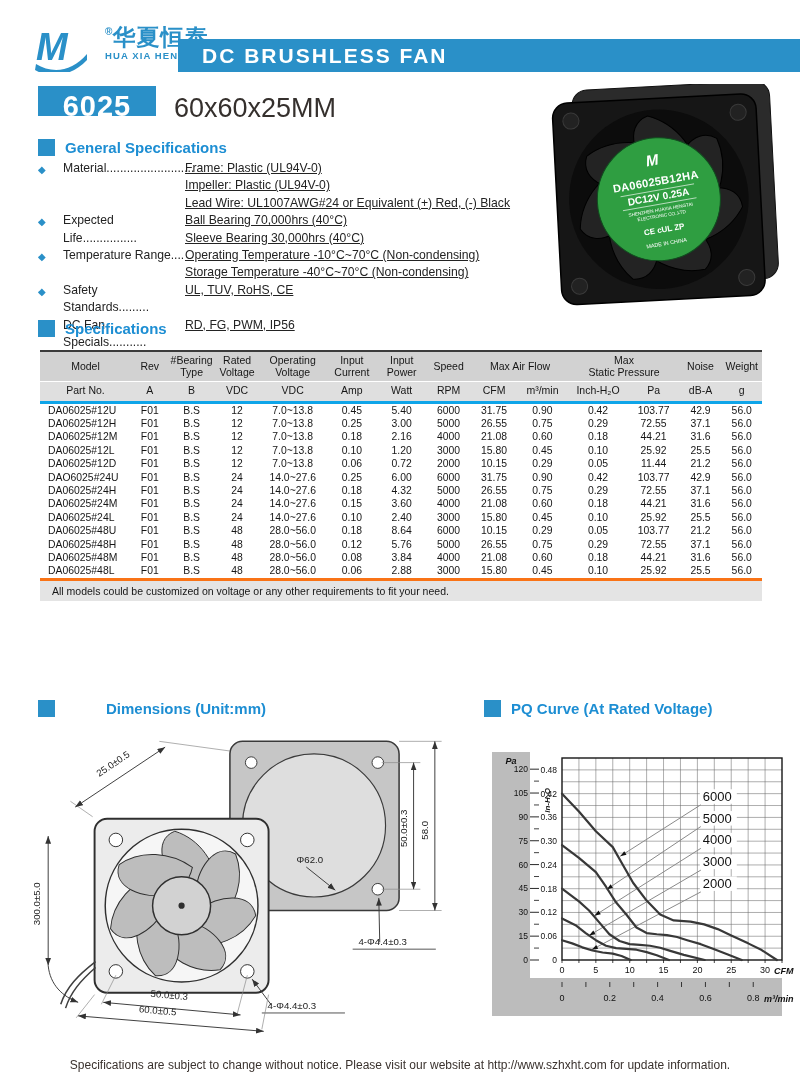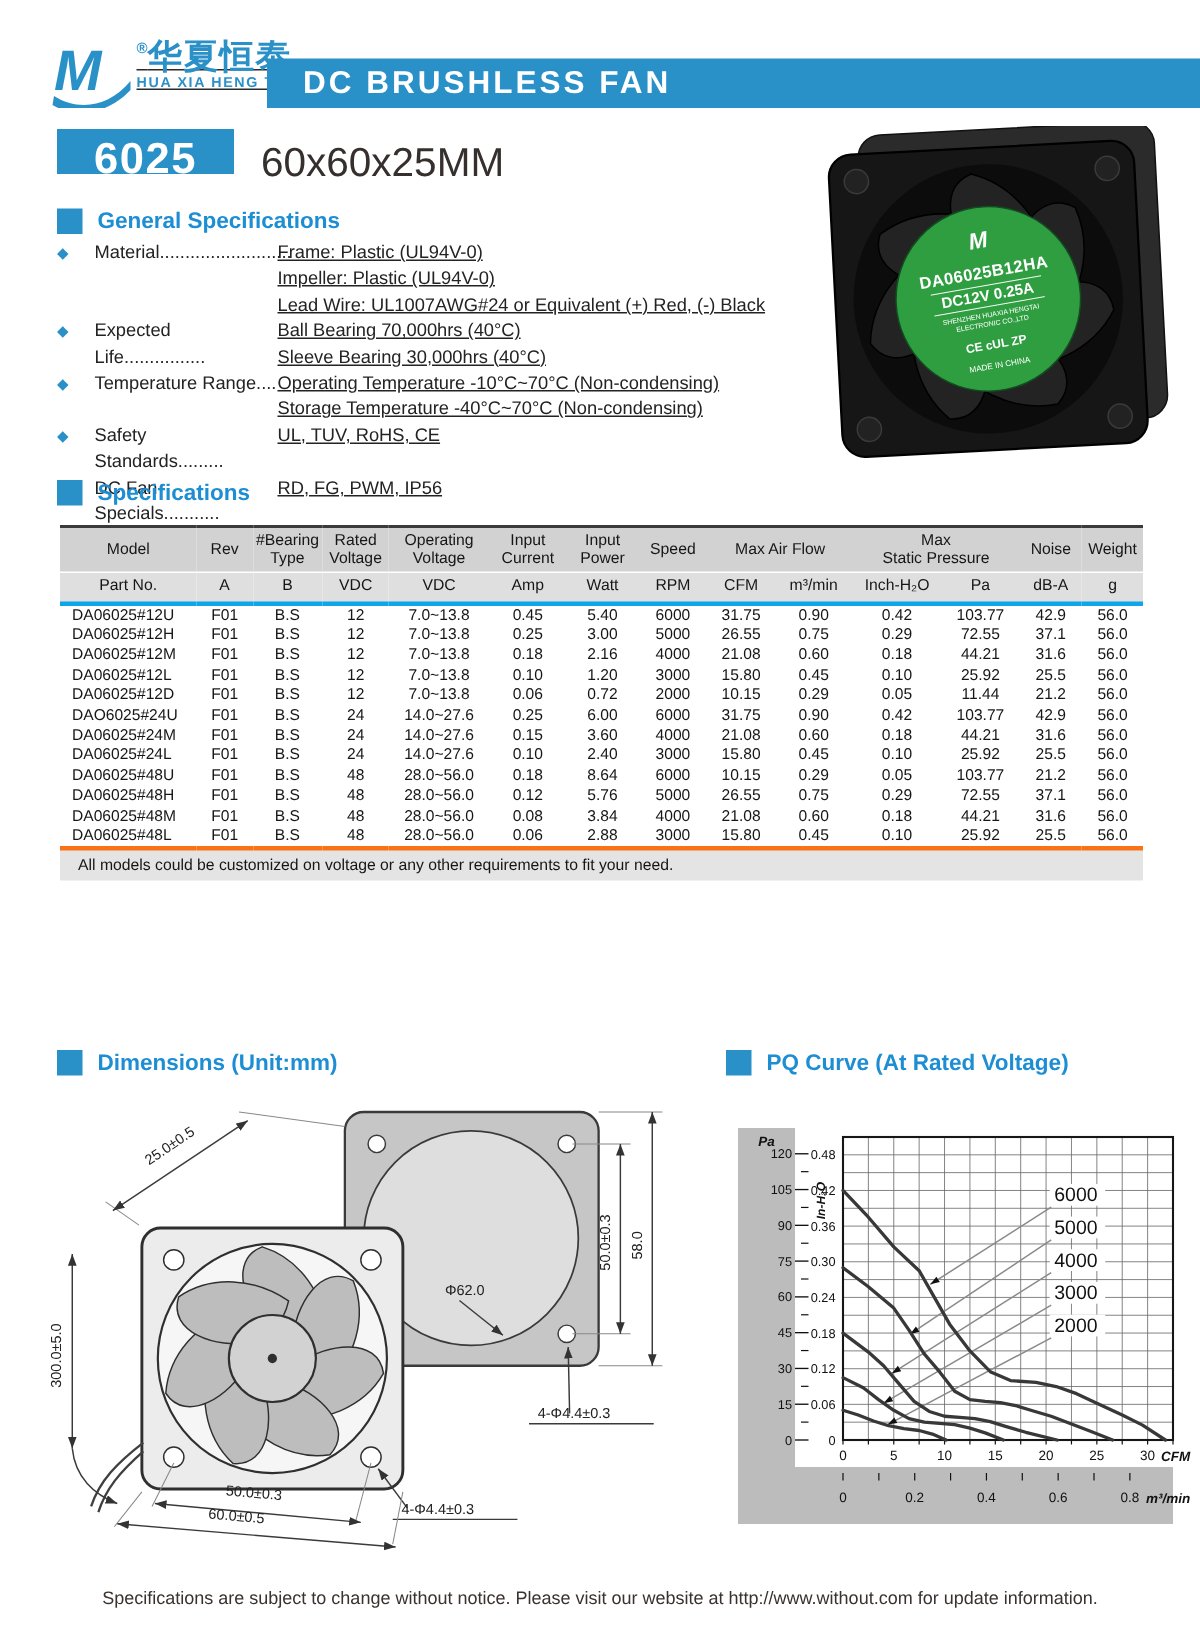--- a/index.html
+++ b/index.html
@@ -7,21 +7,21 @@
     --accent:#2a90c8; --title-blue:#1d8ed3; --th-bg:#d2d2d2; --unit-bg:#dfdfdf;
     --note-bg:#e4e4e4; --green:#2f9e41; --ink:#2b2b2b;
   }
   *{box-sizing:border-box;}
   html,body{margin:0;padding:0;}
   body{width:800px;height:1086px;position:relative;background:#fff;
        font-family:"Liberation Sans",sans-serif;color:var(--ink);overflow:hidden;}
 
   
   .logo{position:absolute;left:34px;top:26px;display:flex;align-items:flex-start;}
-  .logo-text{margin-left:3px;line-height:1;text-decoration:underline;}
+  .logo-text{margin-left:17px;line-height:1;}
   .logo-cn{font-size:23px;font-weight:bold;color:var(--accent);letter-spacing:1px;}
   .logo-reg{font-size:10px;color:var(--accent);vertical-align:10px;font-weight:bold;}
   .logo-en{font-size:9.5px;font-weight:bold;color:var(--accent);letter-spacing:1.1px;margin-top:2px;}
   .banner{position:absolute;left:178px;top:39px;right:0;height:33px;background:var(--accent);
           color:#fff;font-size:21px;font-weight:bold;letter-spacing:2px;line-height:33px;
           padding-left:24px;}
   .model-box{position:absolute;left:38px;top:86px;width:118px;height:30px;background:var(--accent);
              color:#fff;font-size:29px;font-weight:bold;text-align:center;line-height:41px;letter-spacing:1px;}
   .size-label{position:absolute;left:174px;top:86px;height:41px;line-height:44px;font-size:27px;color:#35302d;}
 
@@ -307,20 +307,36 @@
         <td>6.00</td>
         <td>6000</td>
         <td>31.75</td>
         <td>0.90</td>
         <td>0.42</td>
         <td>103.77</td>
         <td>42.9</td>
         <td>56.0</td>
       </tr>
       <tr>
+        <td>DA06025#24H</td>
+        <td>F01</td>
+        <td>B.S</td>
+        <td>24</td>
+        <td>14.0~27.6</td>
+        <td>0.18</td>
+        <td>4.32</td>
+        <td>5000</td>
+        <td>26.55</td>
+        <td>0.75</td>
+        <td>0.29</td>
+        <td>72.55</td>
+        <td>37.1</td>
+        <td>56.0</td>
+      </tr>
+      <tr>
         <td>DA06025#24M</td>
         <td>F01</td>
         <td>B.S</td>
         <td>24</td>
         <td>14.0~27.6</td>
         <td>0.15</td>
         <td>3.60</td>
         <td>4000</td>
         <td>21.08</td>
         <td>0.60</td>
@@ -410,21 +426,21 @@
         <td>56.0</td>
       </tr>
     </tbody>
   <tfoot>
     <tr>
       <td colspan="14">All models could be customized on voltage or any other requirements to fit your need.</td>
     </tr>
   </tfoot>
 </table>
 
-<div class="section-header" style="left:38px;top:700px;">
+<div class="section-header" style="left:38px;top:700px;gap:41px;">
   <div class="section-square"></div>
   <div class="section-title">Dimensions (Unit:mm)</div>
 </div>
 
 <svg id="dim-svg" width="440" height="319" viewBox="0 0 455 330">
   <defs>
     <marker id="mA" orient="auto" markerUnits="userSpaceOnUse" markerWidth="12" markerHeight="12" refX="8" refY="3">
       <path d="M0,0 L8,3 L0,6 Z" fill="#333"></path>
     </marker>
     <marker id="mB" orient="auto-start-reverse" markerUnits="userSpaceOnUse" markerWidth="12" markerHeight="12" refX="8" refY="3">
@@ -647,13 +663,13 @@
         <rect x="213.8" y="128.41372549019607" width="37" height="14.5" fill="#fff"></rect>
         <text x="216.8" y="139.91372549019607" font-size="13" fill="#111">2000</text>
       </g>
     </g>
   <text x="25" y="16" font-size="9" font-weight="bold" font-style="italic" fill="#111" text-anchor="middle">Pa</text>
   <text x="64" y="40" font-size="8" font-weight="bold" font-style="italic" fill="#111" text-anchor="end" transform="rotate(-90 64 40)">In-H₂O</text>
   <text x="288" y="226" font-size="9" font-weight="bold" font-style="italic" fill="#111">CFM</text>
   <text x="278" y="254" font-size="9" font-weight="bold" font-style="italic" fill="#111">m³/min</text>
 </svg>
 
-<div class="footer-note">Specifications are subject to change without notice. Please visit our website at http://www.without.com for update information.</div>
+<div class="footer-note">Specifications are subject to change without notice. Please visit our website at http://www.szhxht.com for update information.</div>
 
 </body></html>

